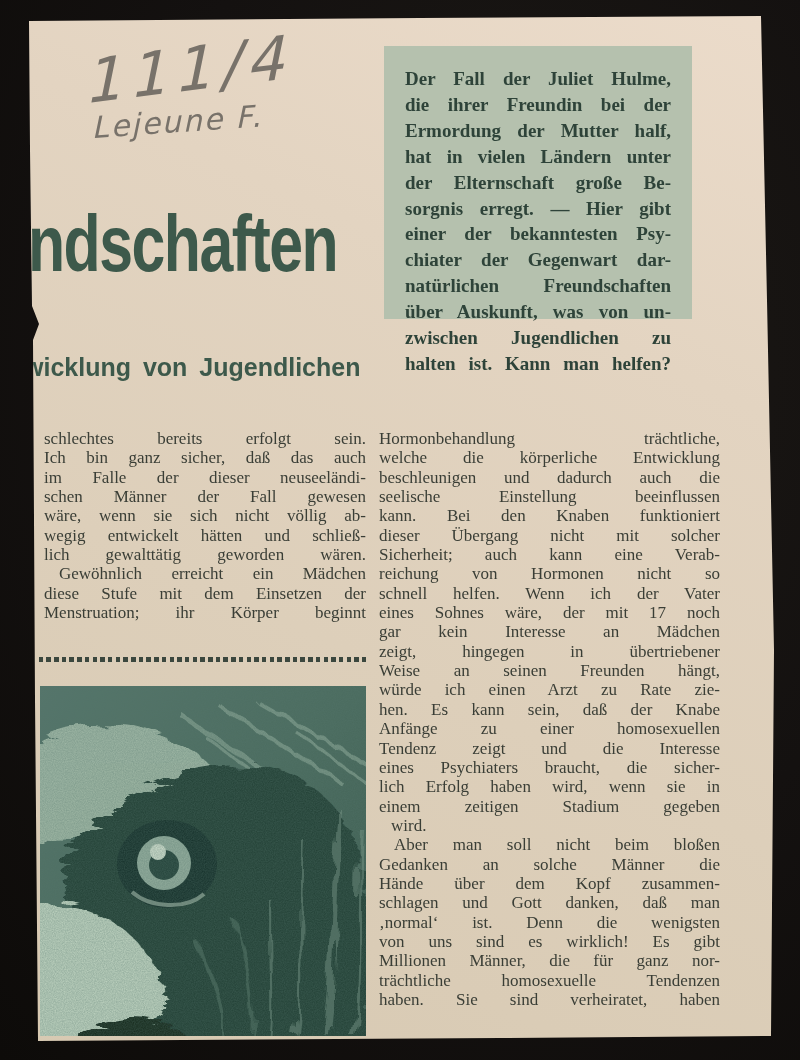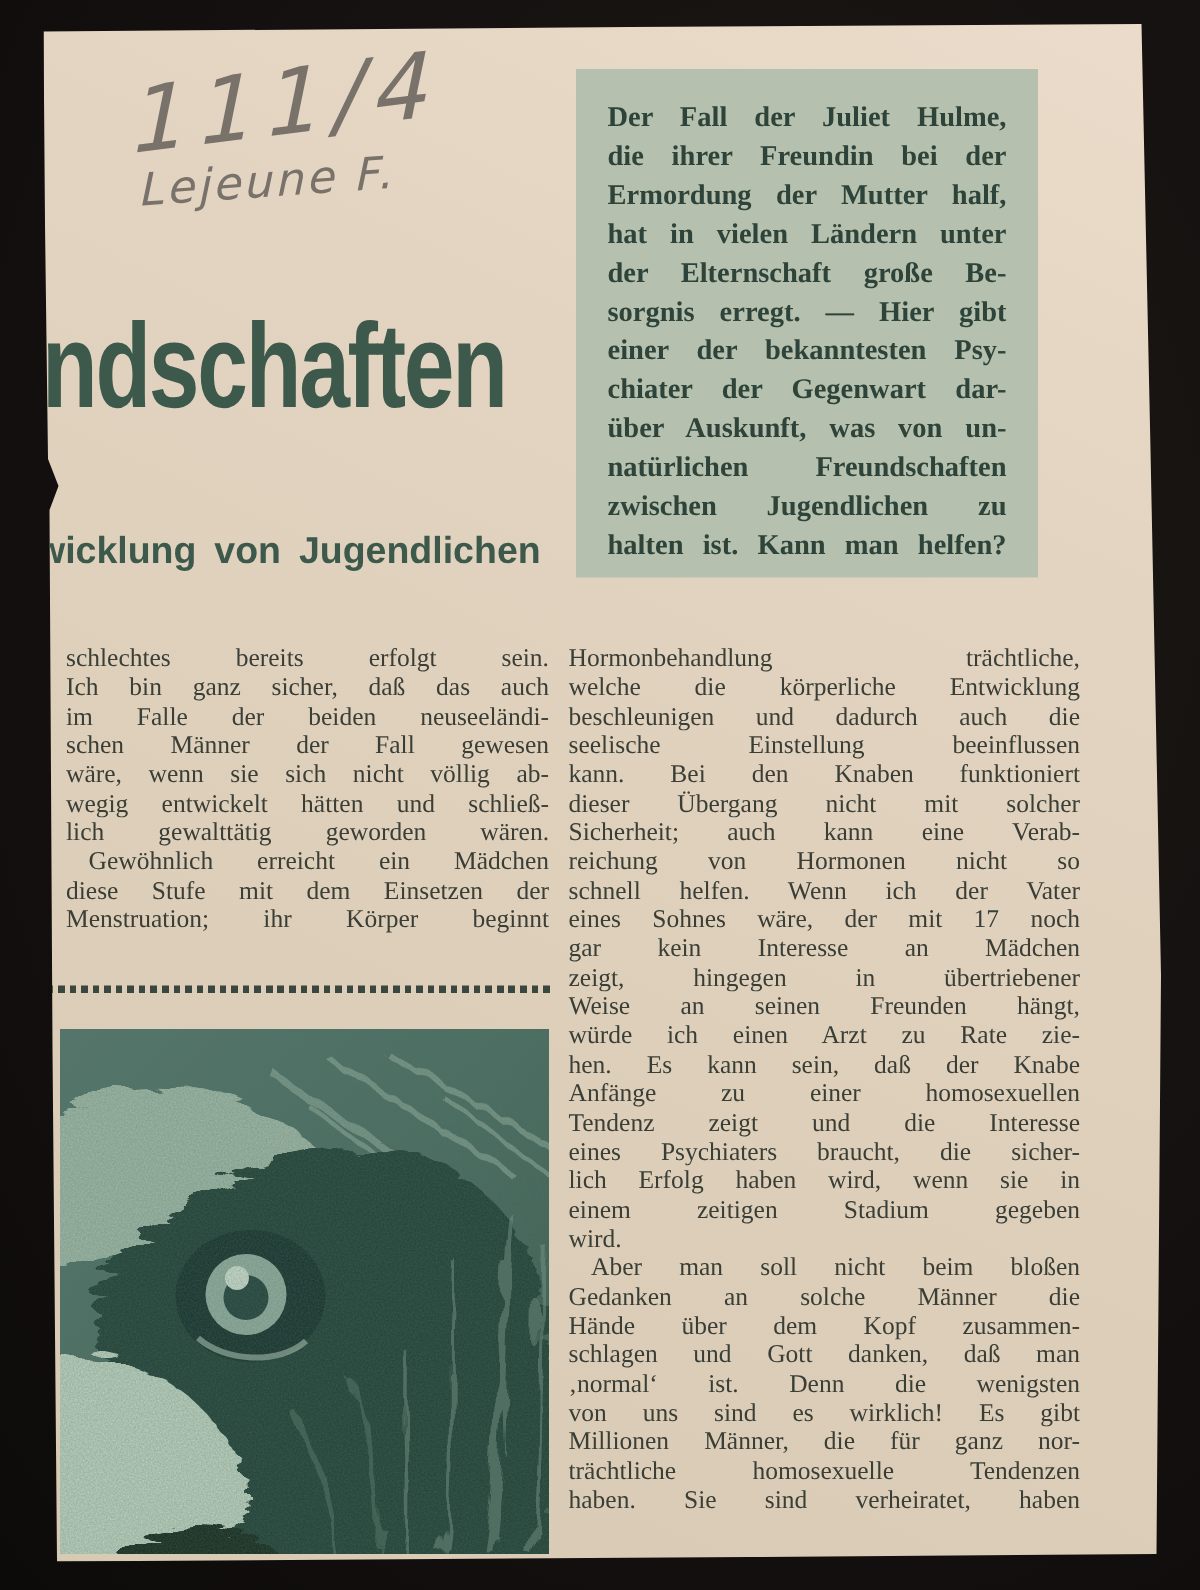--- a/index.html
+++ b/index.html
@@ -10,30 +10,30 @@
          background:linear-gradient(205deg,#ecdccb 0%, #e3d4c1 30%, #ddcfba 60%, #d7c9b2 100%);
          clip-path:polygon(29px 21px, 420px 18px, 761px 16px, 767px 300px, 774px 650px, 771px 1036px, 500px 1038px, 38px 1041px, 35px 700px, 33px 340px, 39px 324px, 32px 306px, 30px 150px);}
   .hand{position:absolute;font-family:"DejaVu Sans",sans-serif;font-style:italic;color:#78726a;}
   .hand.number{left:88px;top:34px;font-size:60px;letter-spacing:7px;transform:rotate(-7deg) skewX(-8deg);}
   .hand.name{left:94px;top:104px;font-size:30px;letter-spacing:2px;transform:rotate(-4deg) skewX(-5deg);}
   .headline{position:absolute;left:28px;top:204px;margin:0;font-family:"Liberation Sans",sans-serif;
             font-weight:700;font-size:80px;line-height:1;color:#3d594b;letter-spacing:-2px;
             transform:scaleX(0.76);transform-origin:0 0;white-space:nowrap;}
   .subheadline{position:absolute;left:24px;top:354px;margin:0;font-family:"Liberation Sans",sans-serif;
             font-weight:700;font-size:25px;line-height:1.1;color:#3d594b;word-spacing:5px;white-space:nowrap;}
-  .teaser{position:absolute;left:384px;top:46px;width:308px;height:339px;background:#b5c1ae;
+  .teaser{position:absolute;left:384px;top:46px;width:308px;height:273px;background:#b5c1ae;
           box-sizing:border-box;padding:20px 21px 0 21px;}
   .teaser .tline{font-family:"Liberation Serif",serif;font-weight:700;font-size:19px;
           line-height:25.9px;color:#2e4339;}
   .col{position:absolute;top:429px;}
   .col-left{left:44px;width:322px;}
   .col-right{left:379px;width:341px;}
   .col .tline{font-size:17px;line-height:19.35px;color:#3a3e36;}
   .tline{text-align:justify;text-align-last:justify;overflow:hidden;white-space:normal;}
-  .tline.no-just{text-align-last:left;}
+  .tline.no-just{text-align-last:left;margin-left:12px;}
   .tline.indent{text-indent:15px;}
   .dotted{position:absolute;left:31px;top:657px;width:337px;height:4.5px;
           background:repeating-linear-gradient(90deg,#3b473e 0 4.4px, rgba(0,0,0,0) 4.4px 7.7px);}
   .photo{position:absolute;left:40px;top:686px;width:326px;height:350px;overflow:hidden;}
   .photo svg{display:block;}
 </style>
 </head>
 <body>
 
 <div class="stage">
@@ -48,30 +48,30 @@
 
     <aside class="teaser">
         <div class="tline">Der Fall der Juliet Hulme,</div>
         <div class="tline">die ihrer Freundin bei der</div>
         <div class="tline">Ermordung der Mutter half,</div>
         <div class="tline">hat in vielen Ländern unter</div>
         <div class="tline">der Elternschaft große Be-</div>
         <div class="tline">sorgnis erregt. — Hier gibt</div>
         <div class="tline">einer der bekanntesten Psy-</div>
         <div class="tline">chiater der Gegenwart dar-</div>
+        <div class="tline">natürlichen Freundschaften</div>
         <div class="tline">über Auskunft, was von un-</div>
-        <div class="tline">natürlichen Freundschaften</div>
         <div class="tline">zwischen Jugendlichen zu</div>
         <div class="tline">halten ist. Kann man helfen?</div>
       </aside>
 
     <div class="col col-left">
         <div class="tline">schlechtes bereits erfolgt sein.</div>
         <div class="tline">Ich bin ganz sicher, daß das auch</div>
-        <div class="tline">im Falle der beiden neuseeländi-</div>
+        <div class="tline">im Falle der dieser neuseeländi-</div>
         <div class="tline">schen Männer der Fall gewesen</div>
         <div class="tline">wäre, wenn sie sich nicht völlig ab-</div>
         <div class="tline">wegig entwickelt hätten und schließ-</div>
         <div class="tline">lich gewalttätig geworden wären.</div>
         <div class="tline indent">Gewöhnlich erreicht ein Mädchen</div>
         <div class="tline">diese Stufe mit dem Einsetzen der</div>
         <div class="tline">Menstruation; ihr Körper beginnt</div>
       </div>
 
     <div class="col col-right">

